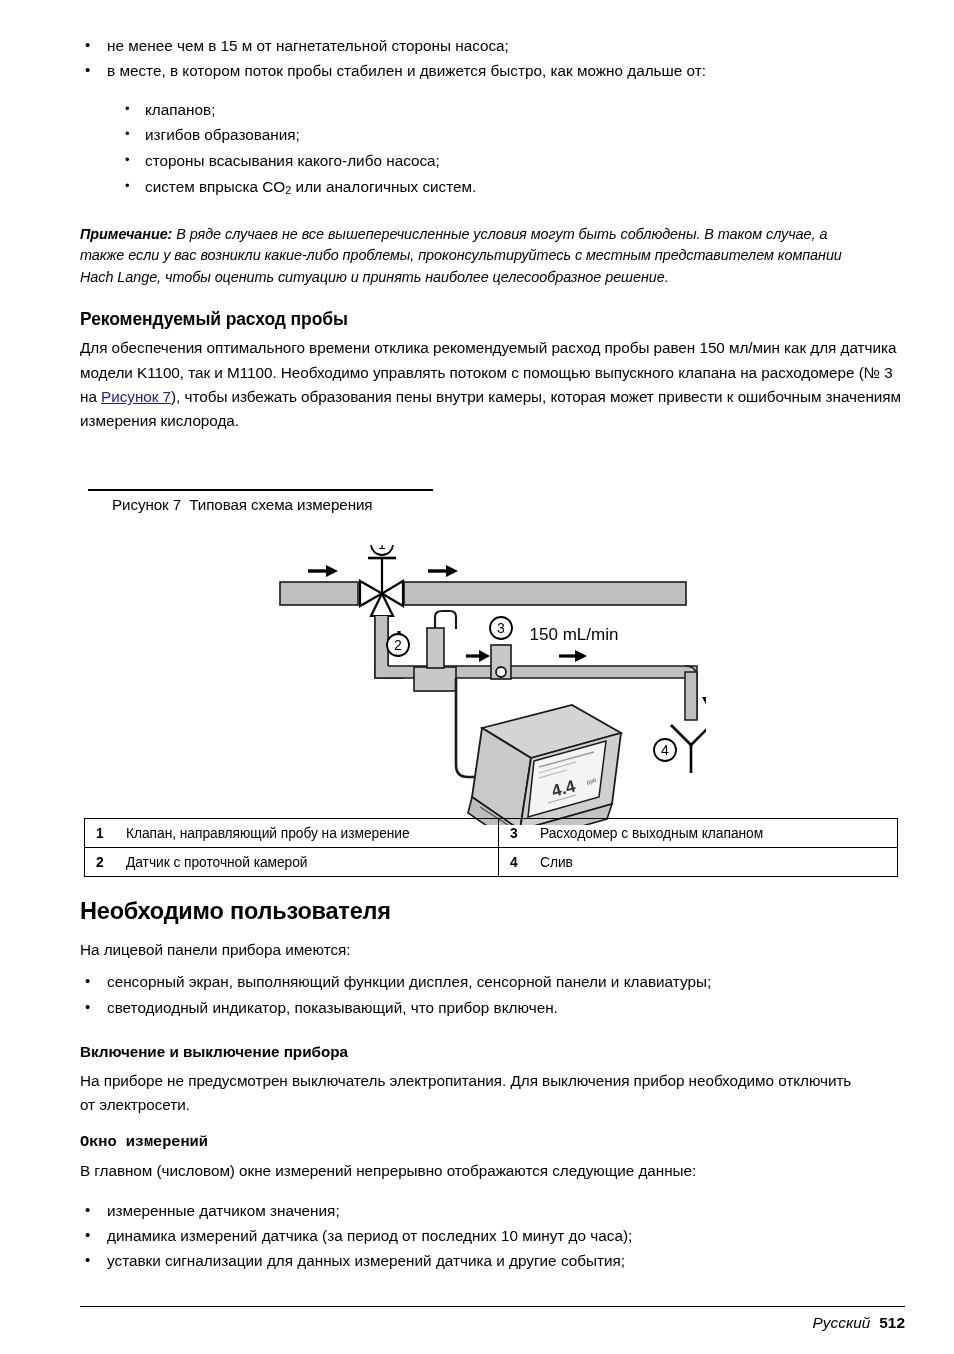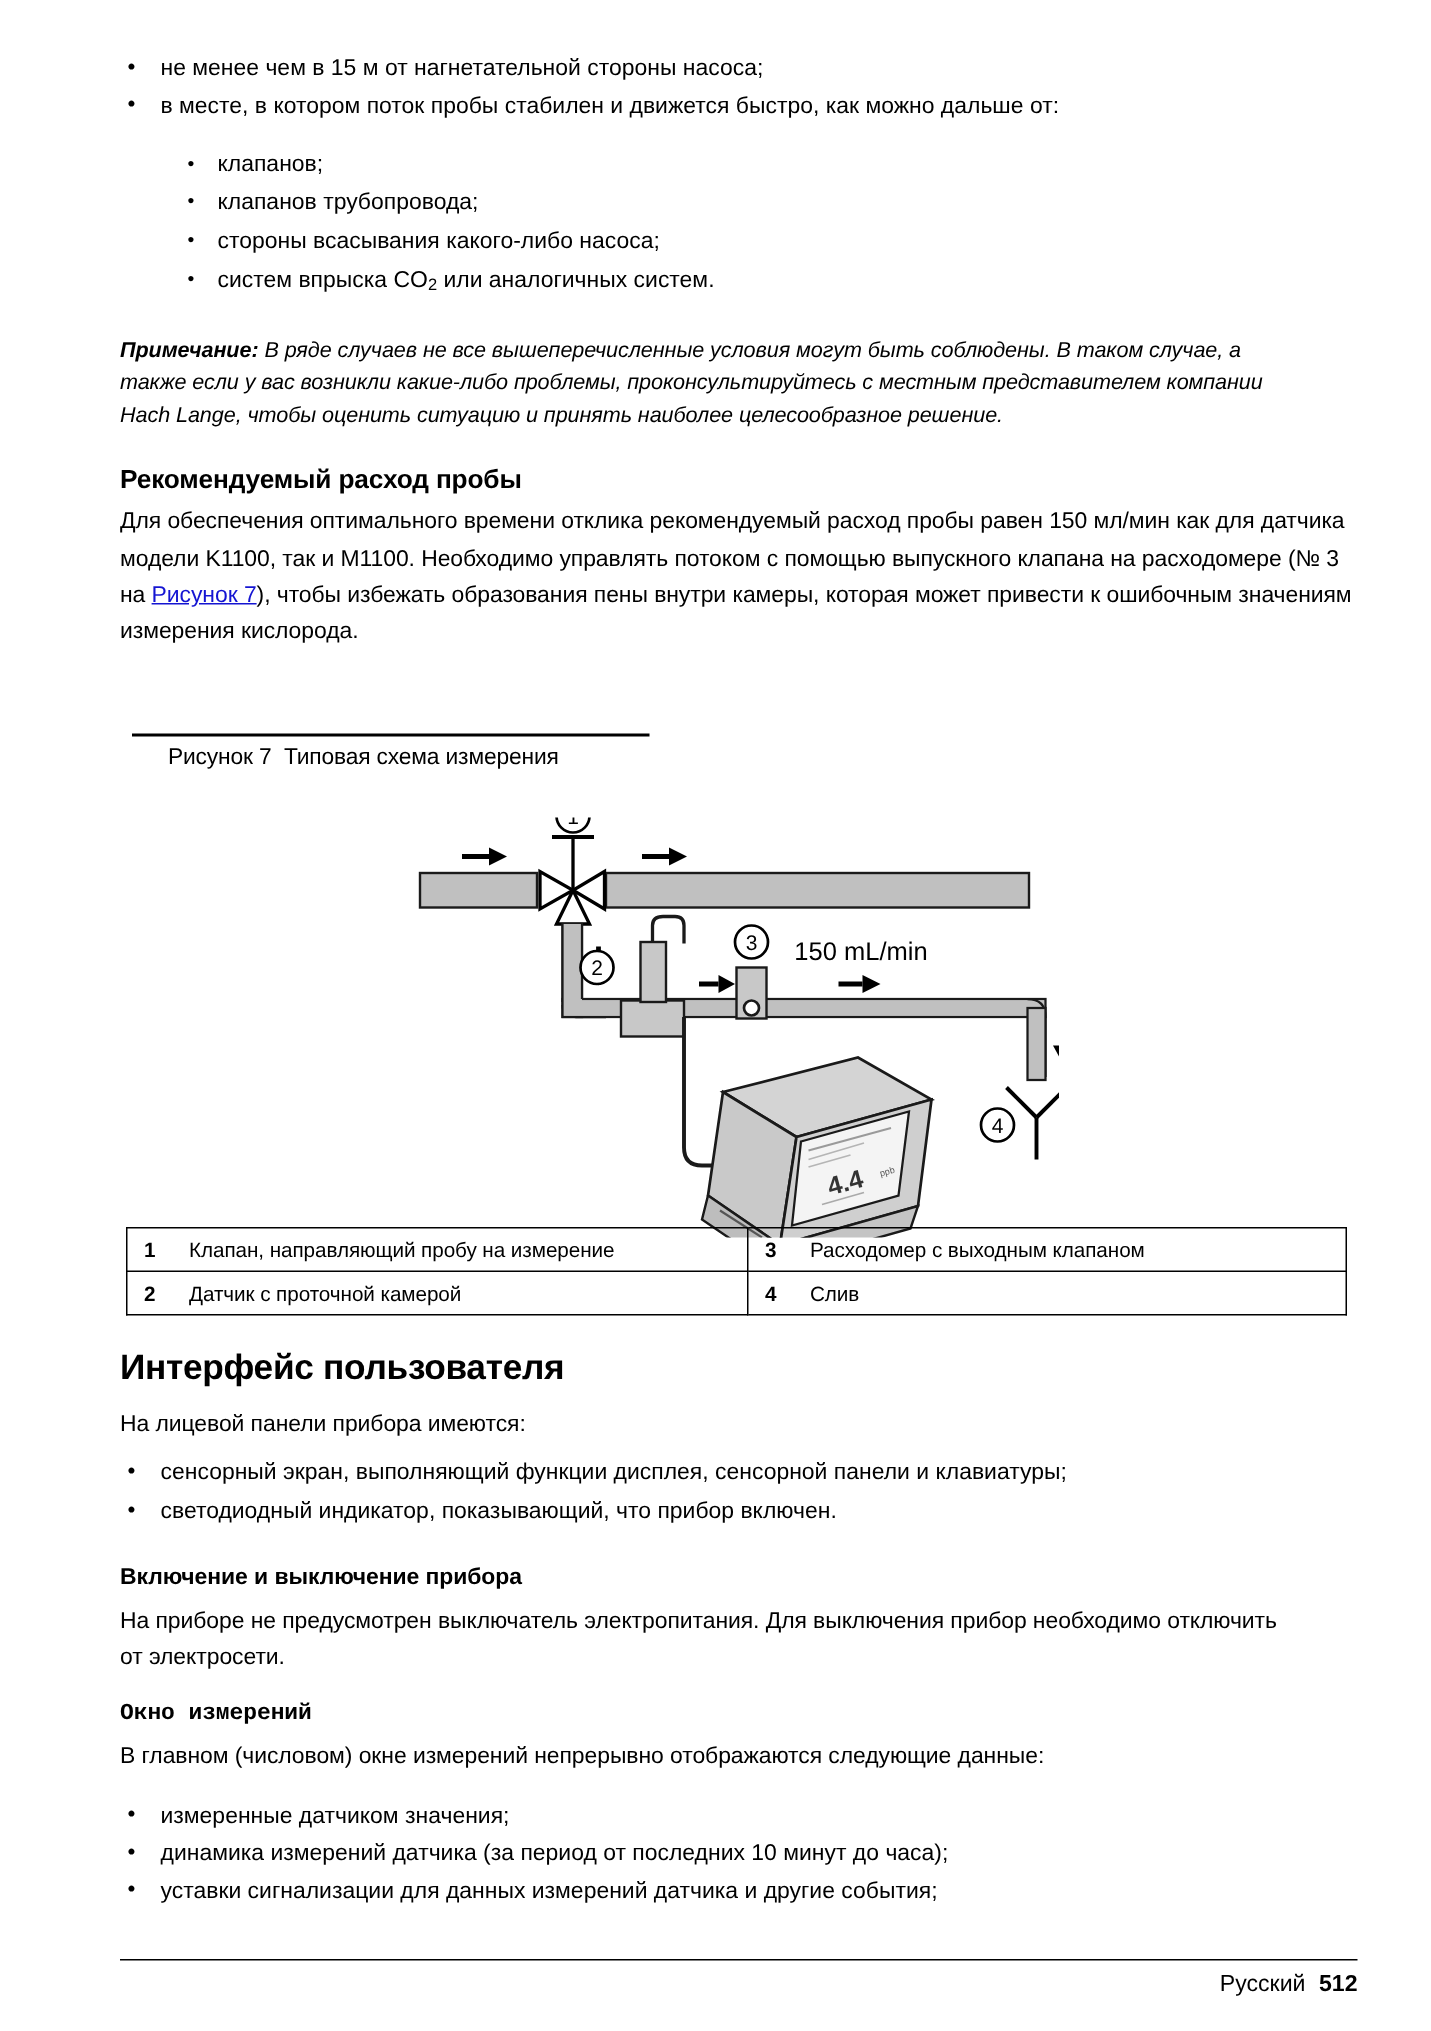--- a/index.html
+++ b/index.html
@@ -196,41 +196,42 @@
   }
   .footer {
     position: absolute;
     left: 80px;
     top: 1314px;
     width: 825px;
     text-align: right;
     font-size: 15.4px;
   }
   .footer .lang {
+    font-style: italic;
   }
   .footer .pageno {
     font-weight: bold;
     margin-left: 9px;
   }
 </style>
 </head>
 <body>
 
 <div class="page">
 
   <div class="content">
 
     <ul class="bullets lvl1">
       <li><span>не менее чем в 15 м от нагнетательной стороны насоса;</span></li>
       <li><span>в месте, в котором поток пробы стабилен и движется быстро, как можно дальше от:</span></li>
     </ul>
 
     <ul class="bullets lvl2">
       <li><span>клапанов;</span></li>
-      <li><span>клапанов трубопровода;</span></li>
+      <li><span>изгибов образования;</span></li>
       <li><span>стороны всасывания какого-либо насоса;</span></li>
       <li><span>систем впрыска CO</span><sub>2</sub><span> или аналогичных систем.</span></li>
     </ul>
 
     <p class="note body-text"><span class="note-label">Примечание:</span><span> В ряде случаев не все вышеперечисленные условия могут быть соблюдены. В таком случае, а также если у вас возникли какие-либо проблемы, проконсультируйтесь с местным представителем компании Hach Lange, чтобы оценить ситуацию и принять наиболее целесообразное решение.</span></p>
 
     <h2 class="h-sub">Рекомендуемый расход пробы</h2>
 
     <p class="body-text"><span>Для обеспечения оптимального времени отклика рекомендуемый расход пробы равен 150 мл/мин как для датчика модели K1100, так и M1100. Необходимо управлять потоком с помощью выпускного клапана на расходомере (№ 3 на </span><a class="link" href="#" style="color: rgb(20, 20, 210);">Рисунок 7</a><span>), чтобы избежать образования пены внутри камеры, которая может привести к ошибочным значениям измерения кислорода.</span></p>
   </div>
@@ -377,21 +378,21 @@
         <td class="num">2</td>
         <td class="txt col-a-txt">Датчик с проточной камерой</td>
         <td class="num col-b-num">4</td>
         <td class="txt">Слив</td>
       </tr>
     </tbody>
   </table>
 
   <div class="lower">
 
-    <h1 class="h-main">Интерфейс пользователя</h1>
+    <h1 class="h-main">Необходимо пользователя</h1>
 
 
     <p class="body-text" style="margin-top:13px;">На лицевой панели прибора имеются:</p>
 
     <ul class="bullets lvl1" style="margin-top:8px;">
       <li><span>сенсорный экран, выполняющий функции дисплея, сенсорной панели и клавиатуры;</span></li>
       <li><span>светодиодный индикатор, показывающий, что прибор включен.</span></li>
     </ul>
 
     <h3 class="h-minor" style="margin-top:21px;">Включение и выключение прибора</h3>

